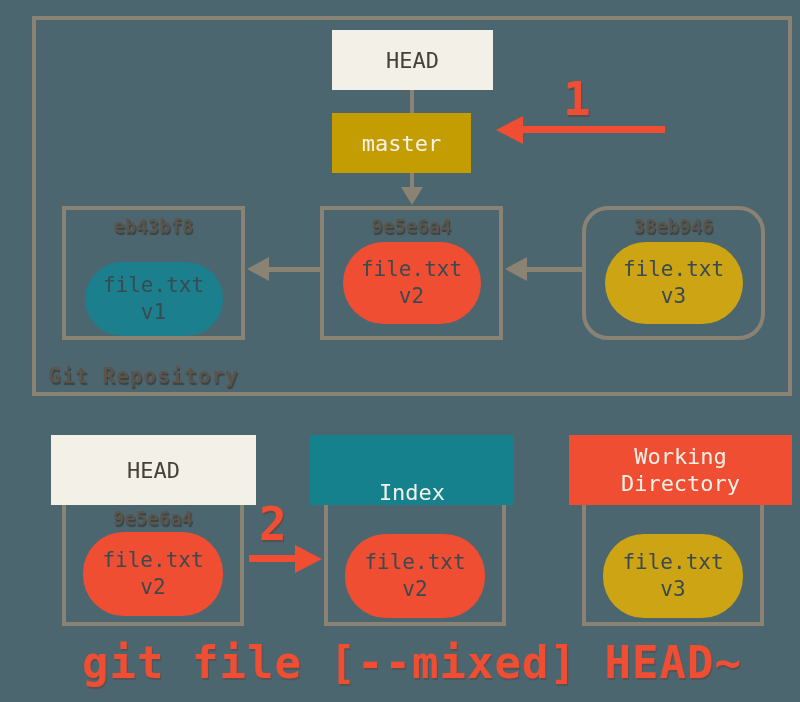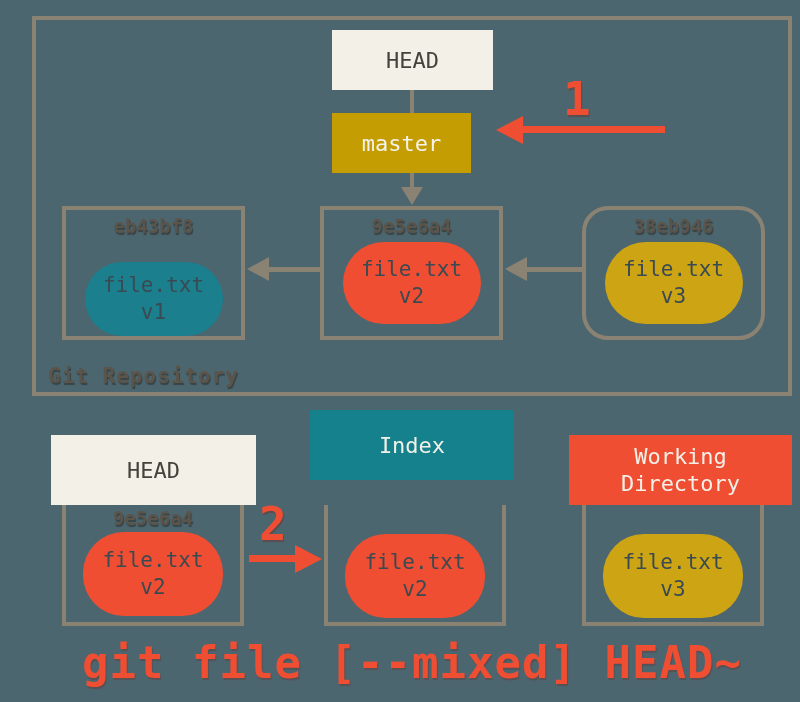--- a/index.html
+++ b/index.html
@@ -17,21 +17,21 @@
   .repo-label {
     position: absolute; left: 12px; bottom: 4px; font-size: 21px; font-weight: bold;
     color: #5b544b; letter-spacing: 1px; text-shadow: 1px 2px 1px rgba(30,25,15,0.45);
   }
 
   
   .hdr { font-size: 22px; }
   .head-top   { left: 320px; top: 30px;  width: 161px; height: 60px; background: #f2f0e7; color: #46413a; }
   .master-box { left: 320px; top: 113px; width: 139px; height: 60px; background: #c49d03; color: #f4f2ea; }
   .head-bottom{ left: 39px;  top: 435px; width: 205px; height: 70px; background: #f2f0e7; color: #46413a; }
-  .index-hdr  { left: 298px; top: 410px; width: 204px; height: 70px; background: #15818c; color: #f2f0e7; }
+  .index-hdr  { left: 298px; top: 435px; width: 204px; height: 70px; background: #15818c; color: #f2f0e7; align-items: flex-end; }
   .wd-hdr     { left: 557px; top: 435px; width: 223px; height: 70px; background: #f04e32; color: #f2f0e7;
                 line-height: 27px; padding: 0 20px; }
 
   
   .node-box { border: 4px solid #8a8272; display: flex; flex-direction: column; align-items: center; }
   .commit { top: 206px; width: 183px; height: 134px; }
   .c1 { left: 50px; gap: 20px; } .c2 { left: 308px; } .c3 { left: 570px; border-radius: 26px; }
   .sub { top: 505px; width: 182px; height: 121px; border-top: none; }
   .s1 { left: 50px; } .s2 { left: 312px; } .s3 { left: 570px; }
   .hash {

